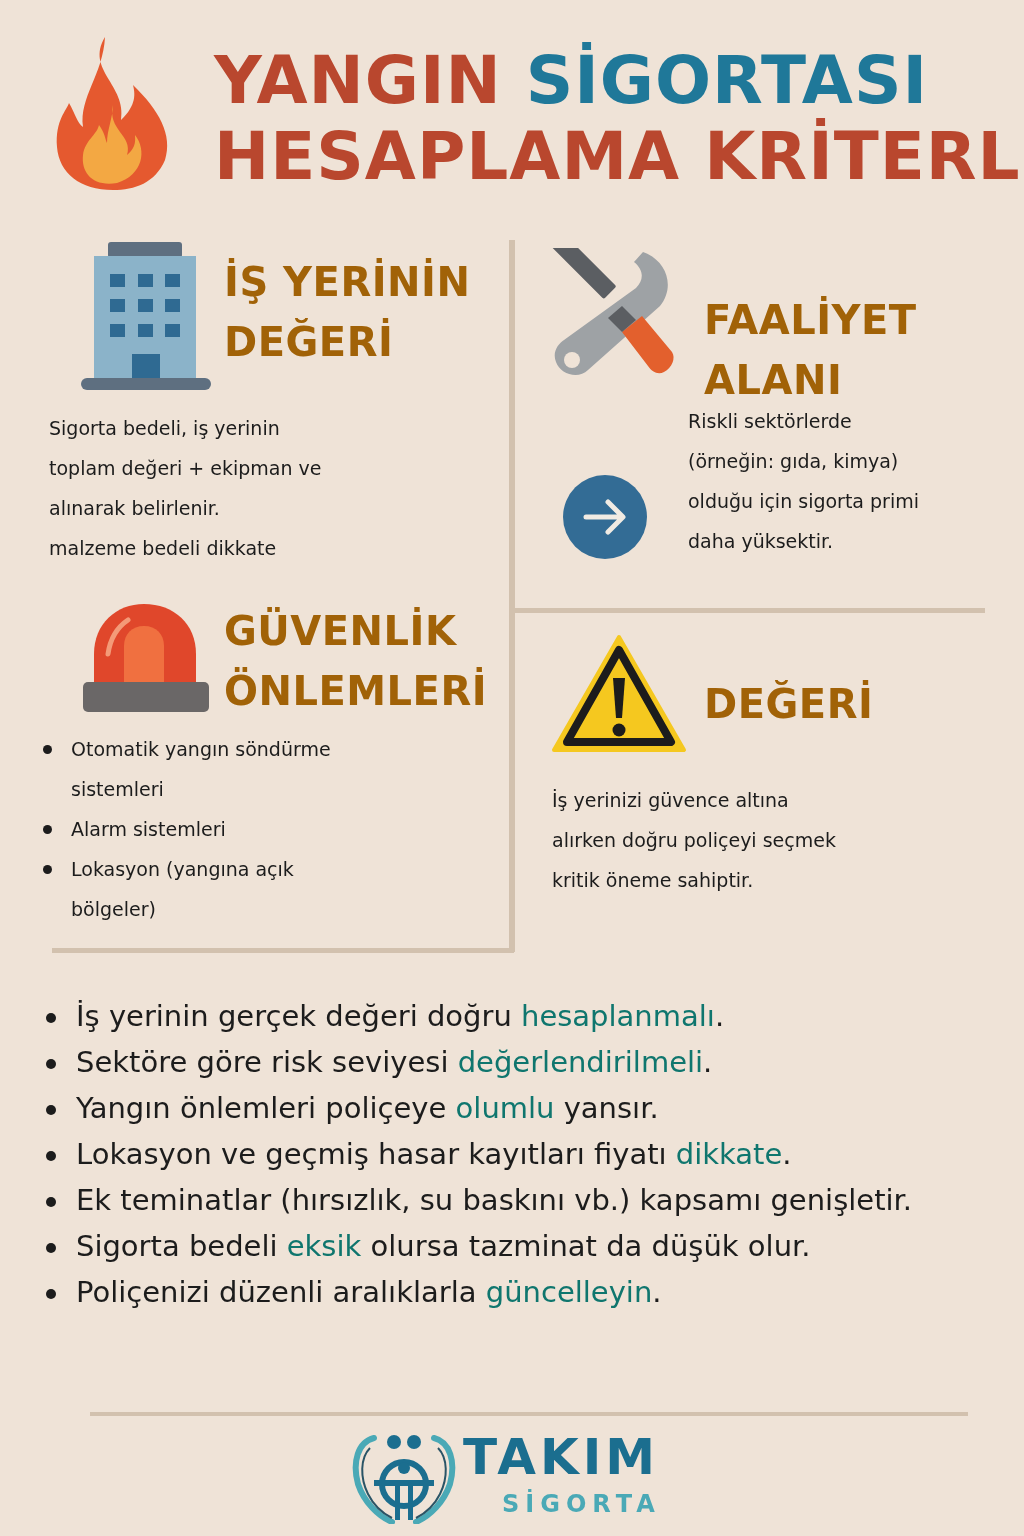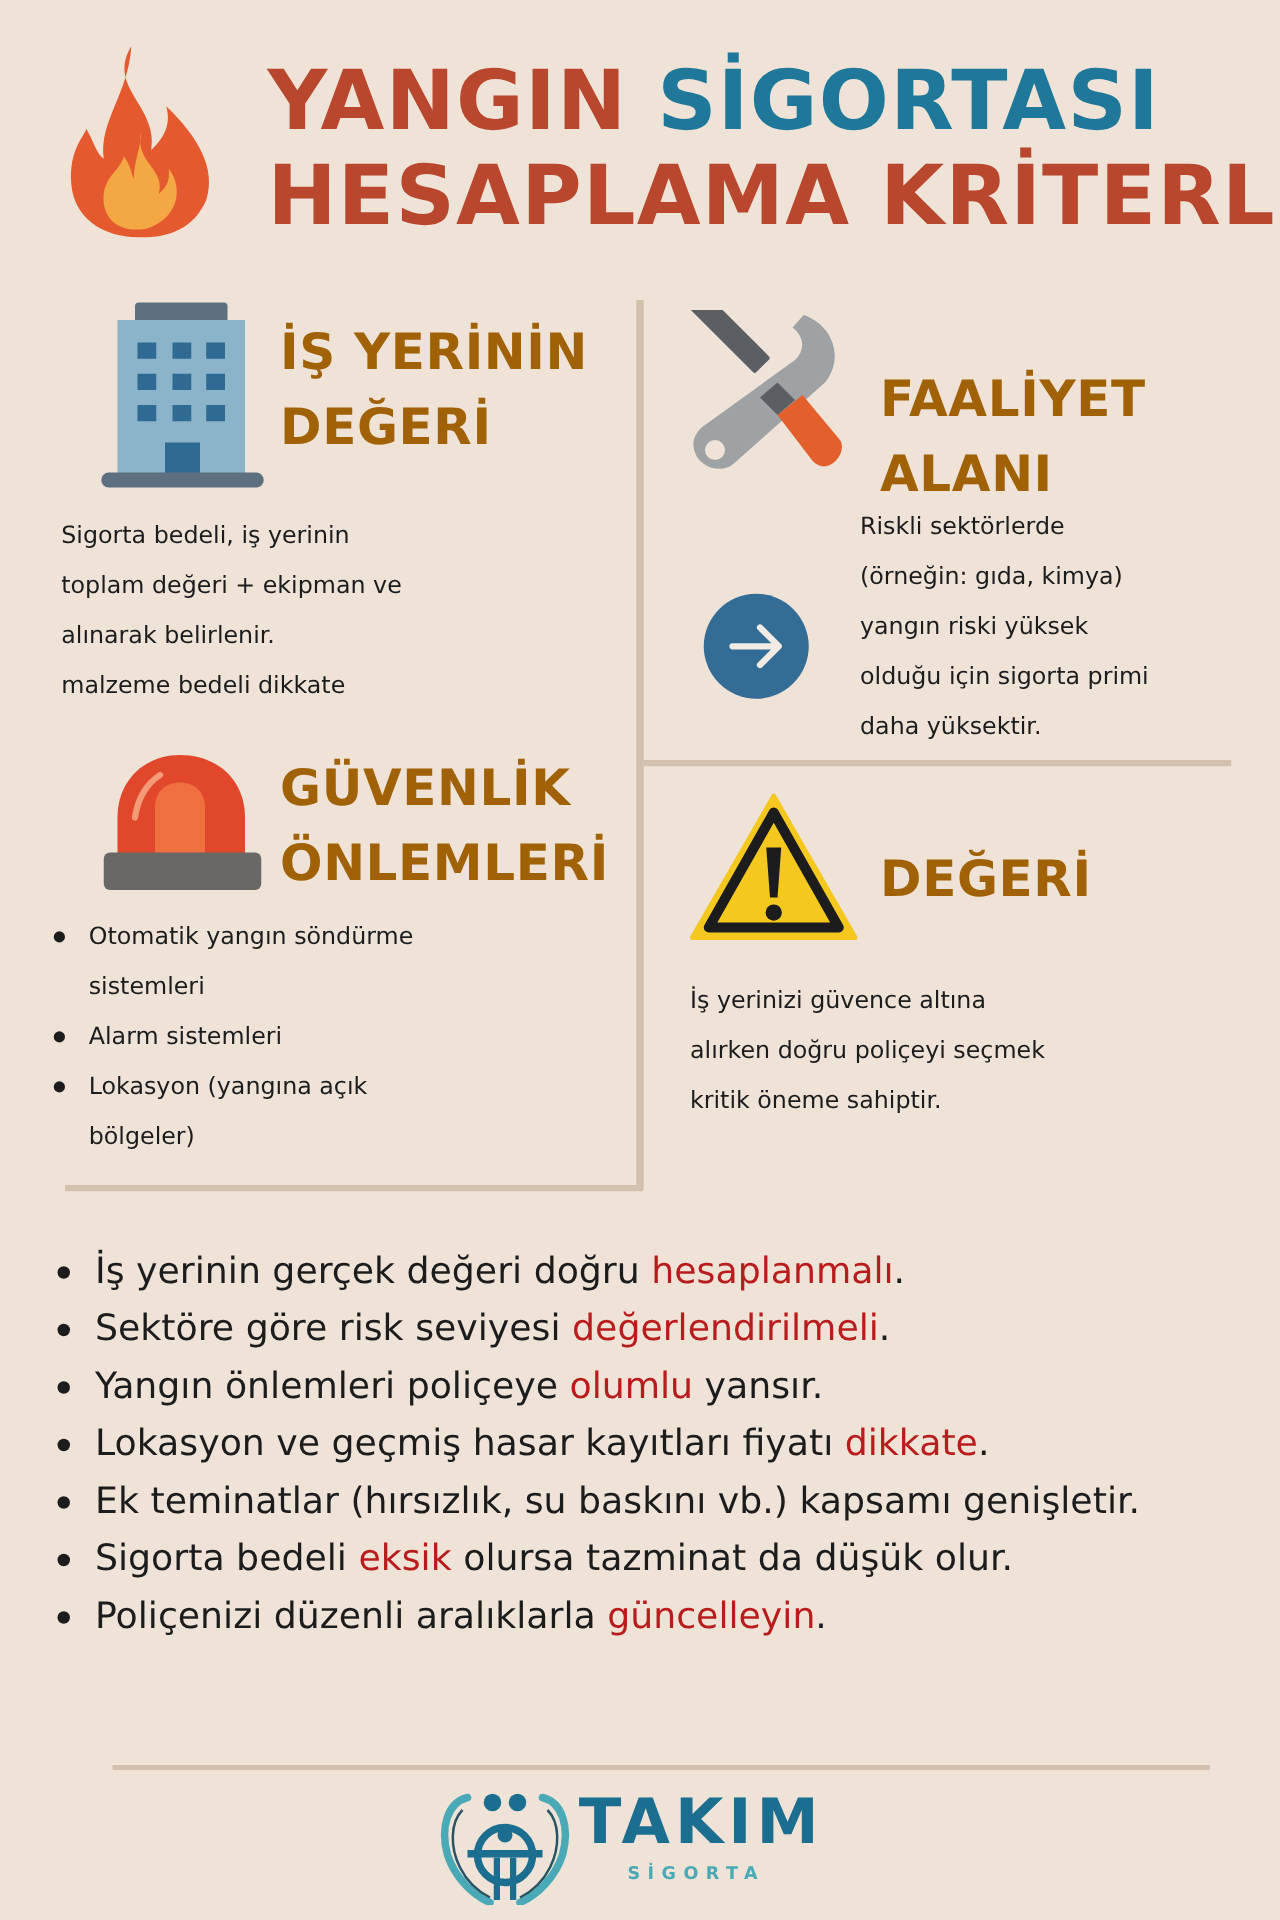--- a/index.html
+++ b/index.html
@@ -74,21 +74,21 @@
   }
   .tips li { position: relative; padding-left: 34px; white-space: nowrap; }
   .tips li::before {
     content: "";
     position: absolute;
     left: 4px; top: 20px;
     width: 10px; height: 10px;
     border-radius: 50%;
     background: #1c1c1c;
   }
-  .tips .hl { color: #b91c1c; }
+  .tips .hl { color: #0f766e; }
 
   
   .footer-line {
     position: absolute;
     left: 90px; top: 1412px;
     width: 878px; height: 4px;
     background: #d2c1ae;
   }
   .logo-word {
     position: absolute;
@@ -96,21 +96,21 @@
     font-weight: bold;
     font-size: 50px;
     letter-spacing: 4px;
     color: #1b6e8f;
     line-height: 1;
   }
   .logo-sub {
     position: absolute;
     left: 502px; top: 1492px;
     font-weight: bold;
-    font-size: 14px;
+    font-size: 24px;
     letter-spacing: 6px;
     color: #4aa9b6;
     line-height: 1;
   }
 </style>
 </head>
 <body>
 
 <div>
   <svg class="abs" style="left:55px;top:35px" width="118" height="155" viewBox="0 0 118 155">
@@ -170,21 +170,20 @@
     <div>FAALİYET</div>
     <div>ALANI</div>
   </div>
   <svg class="abs" style="left:562px;top:474px" width="86" height="86" viewBox="0 0 86 86">
     <circle cx="43" cy="43" r="42" fill="#336c95"></circle>
     <path d="M24 43 H 60 M 46 28 L 61 43 L 46 58" stroke="#f1ebe3" stroke-width="5" fill="none" stroke-linecap="round" stroke-linejoin="round"></path>
   </svg>
   <div class="sec-body" style="left:672px;top:401px;margin-left:16px;">
     <div>Riskli sektörlerde</div>
     <div>(örneğin: gıda, kimya)</div>
-    <div>yangın riski yüksek</div>
     <div>olduğu için sigorta primi</div>
     <div>daha yüksektir.</div>
   </div>
 </div>
 
 <div>
   <svg class="abs" style="left:82px;top:602px" width="128" height="112" viewBox="0 0 128 112">
     <path d="M12 82 L 12 52 C 12 22, 34 2, 62 2 C 92 2, 114 22, 114 52 L 114 82 Z" fill="#e0472b"></path>
     <path d="M42 82 L 42 44 C 42 32, 50 24, 62 24 C 74 24, 82 32, 82 44 L 82 82 Z" fill="#f07040"></path>
     <path d="M26 52 C 28 38, 34 26, 46 18" stroke="#f49a78" stroke-width="5" fill="none" stroke-linecap="round"></path>

